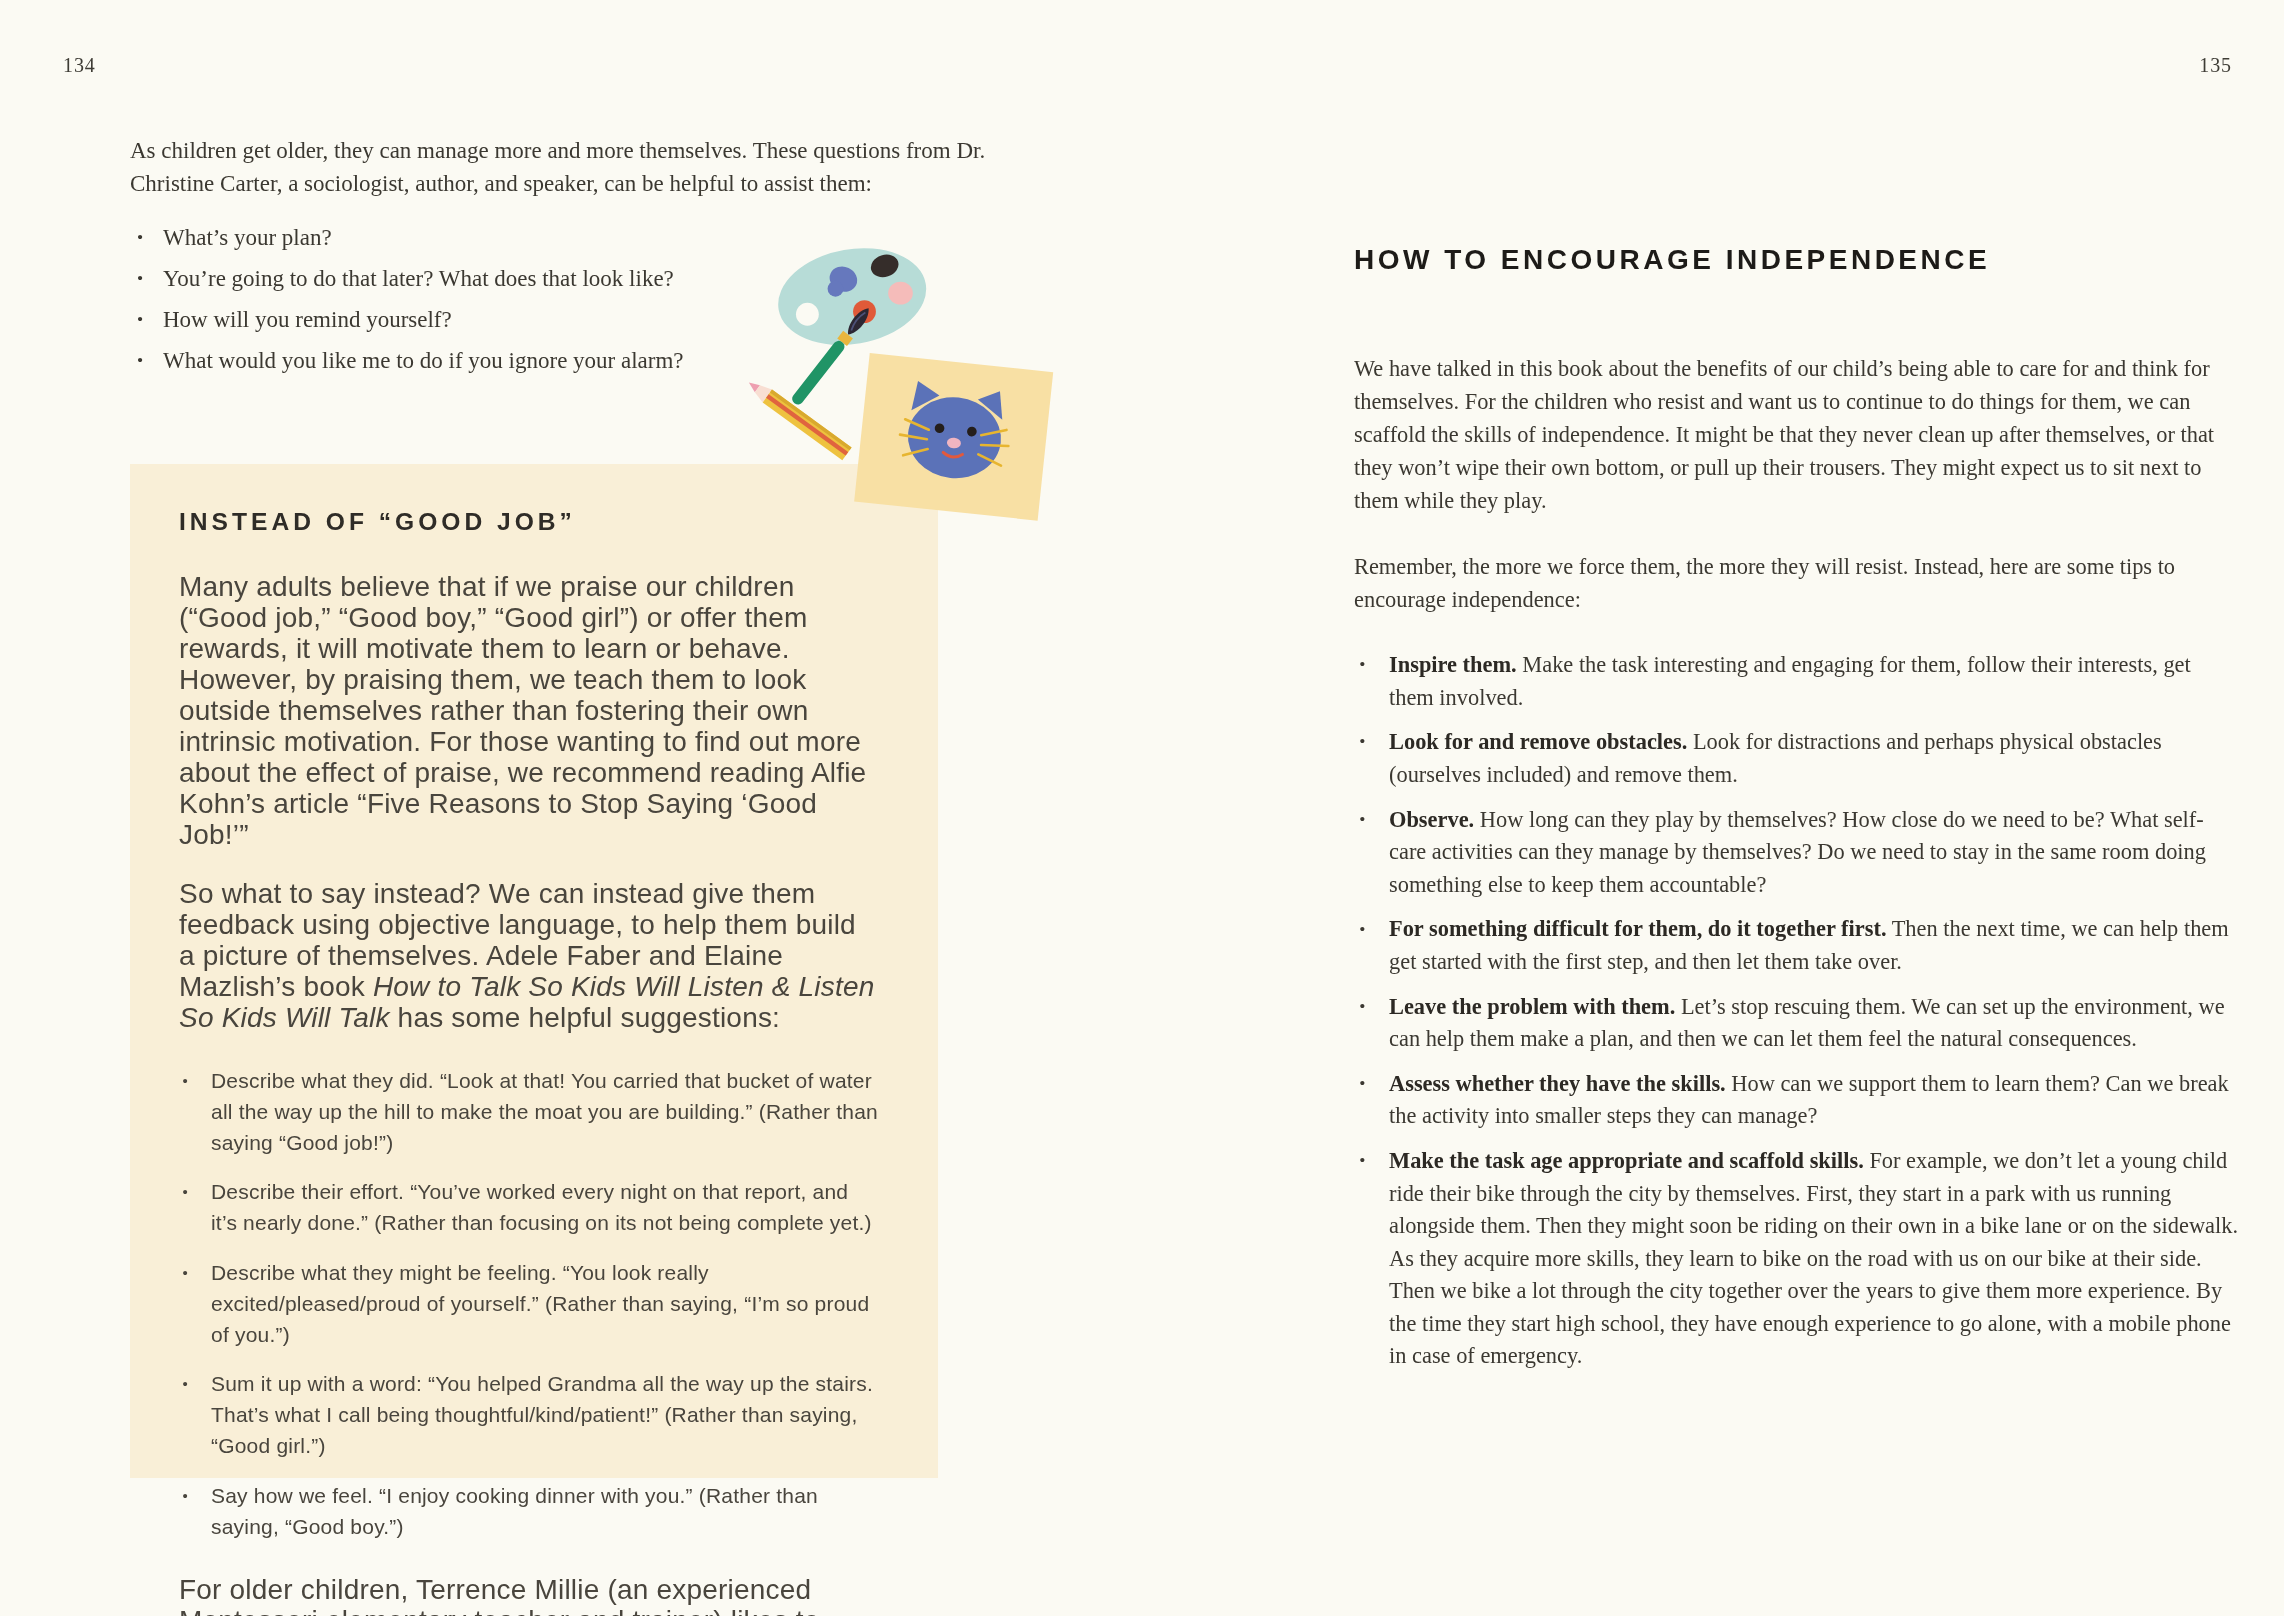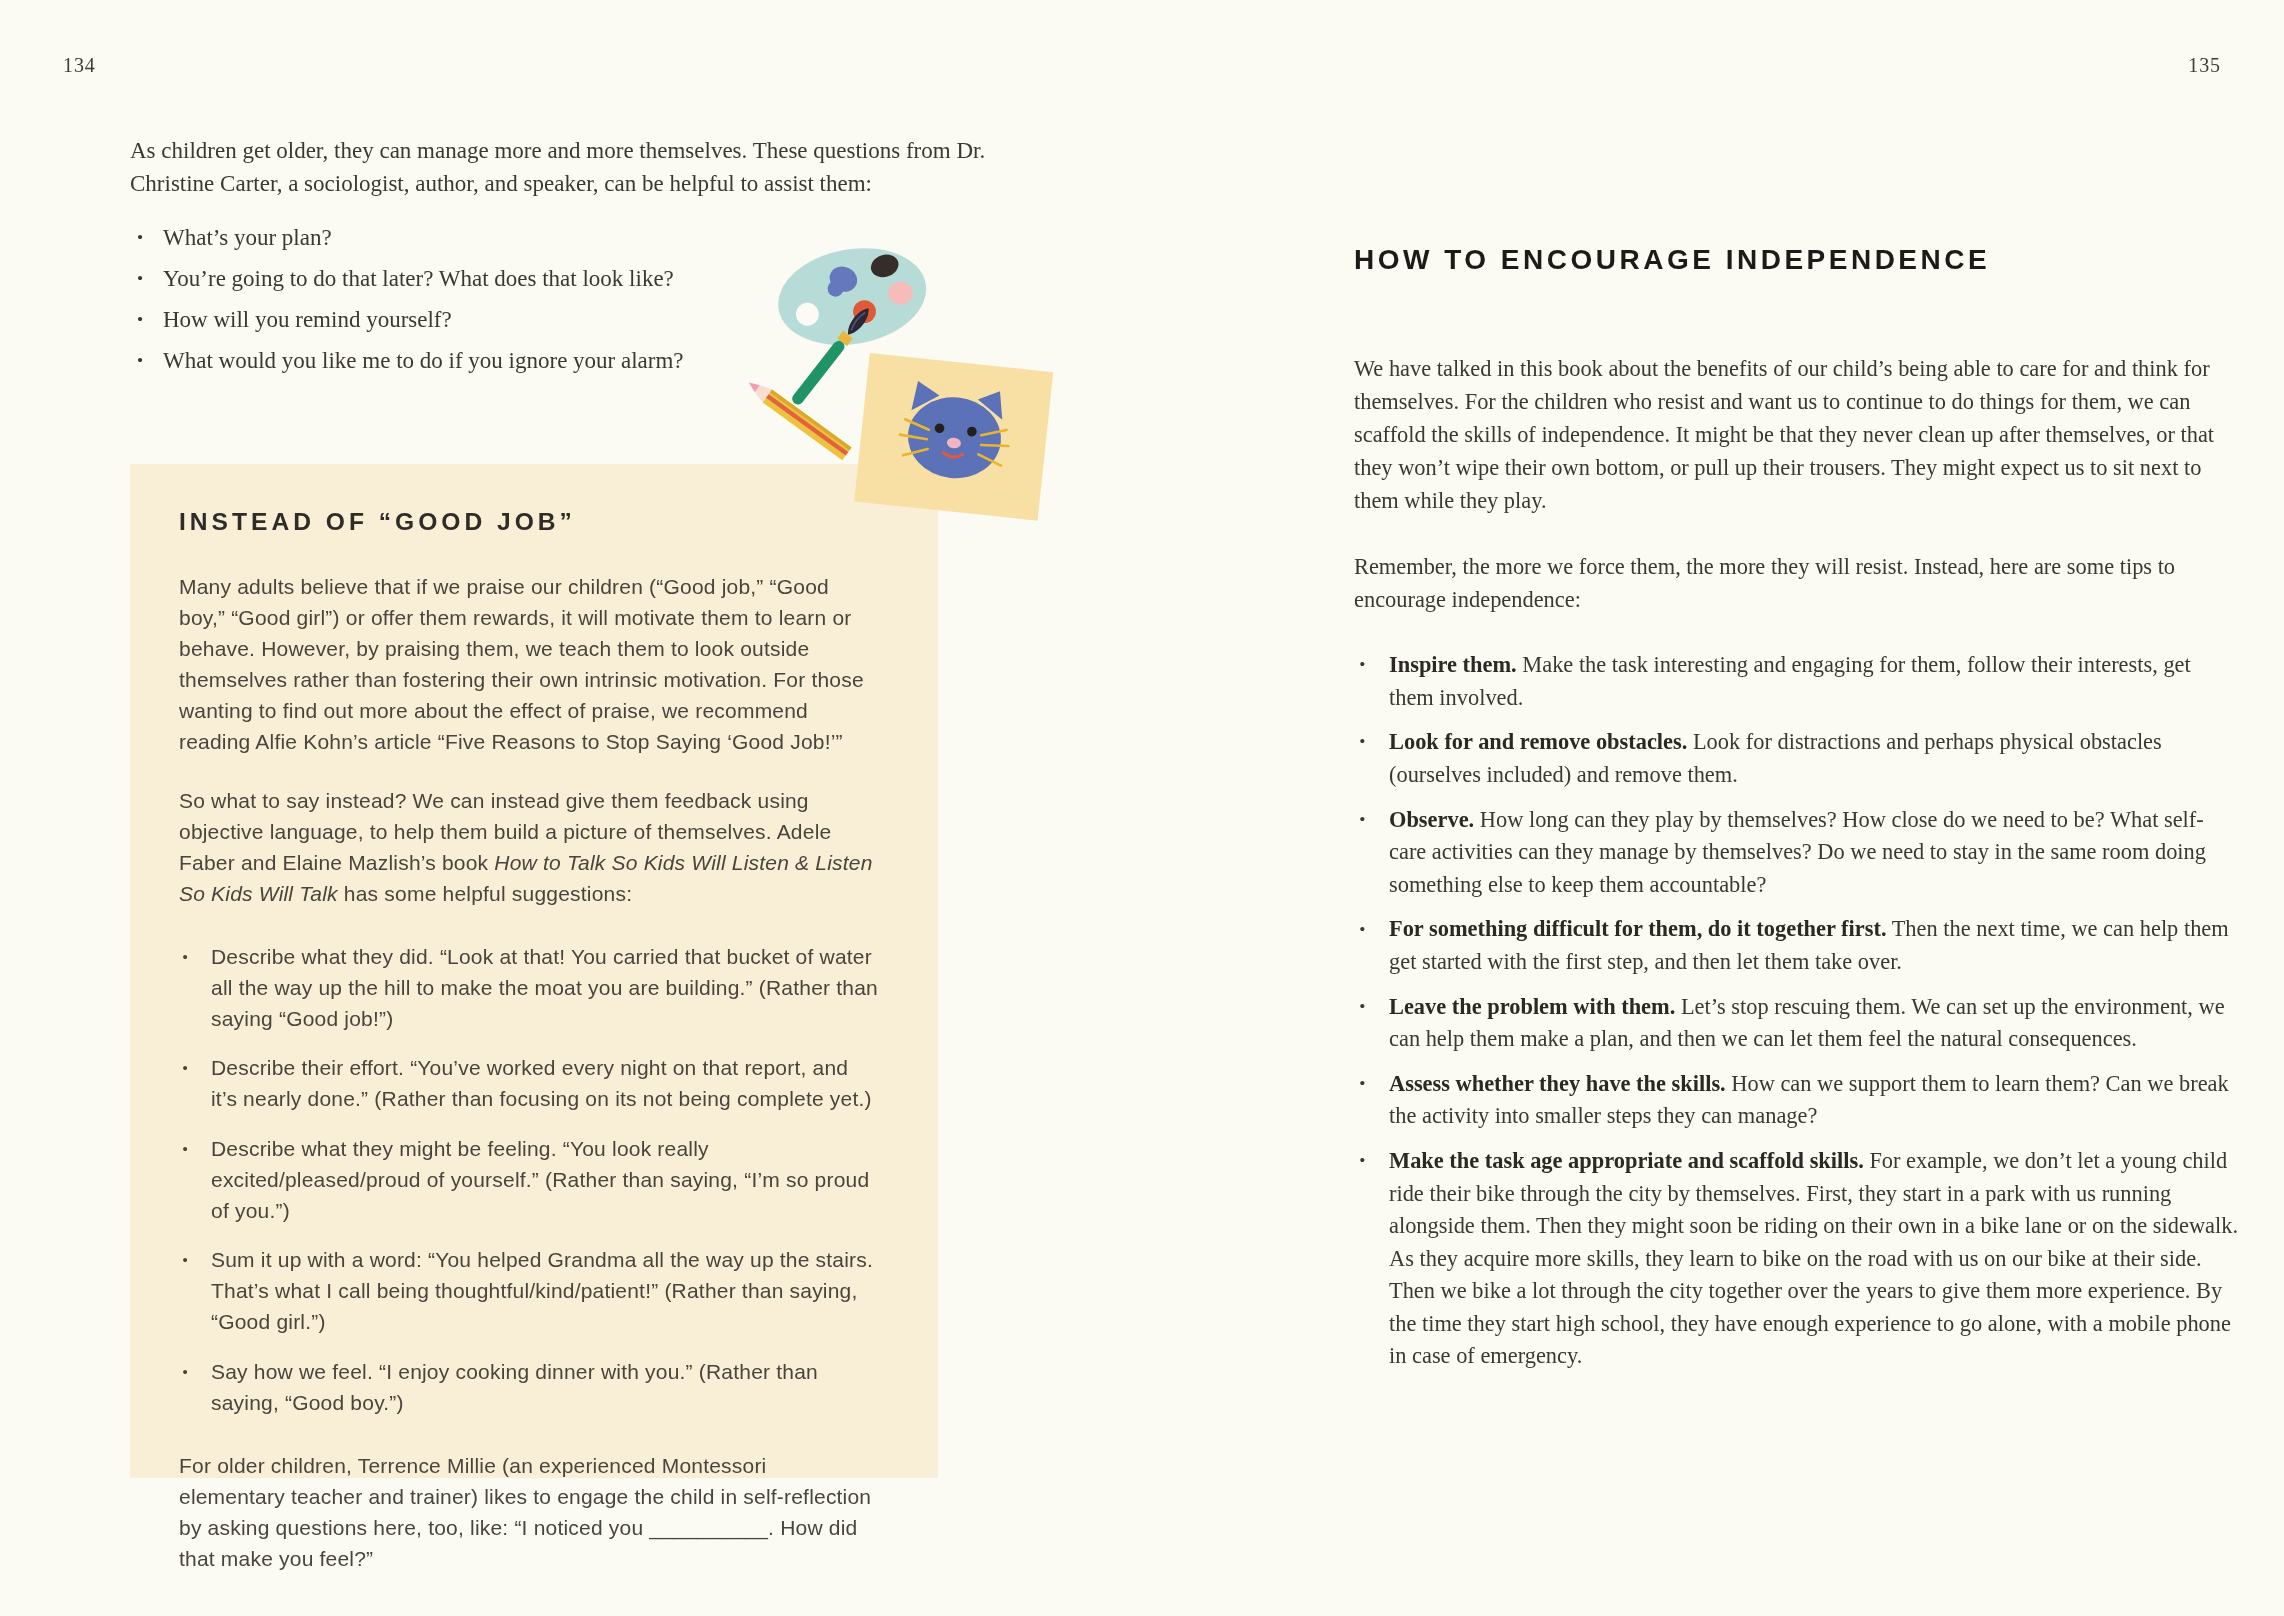--- a/index.html
+++ b/index.html
@@ -11,21 +11,21 @@
     overflow:hidden;
     font-family:"Liberation Serif", serif;
     color:#3b3831;
   }
   .pageno{
     position:absolute;top:54px;
     font-family:Liberation Serif, serif;
     font-size:20px;letter-spacing:0.9px;color:#3e3c35;
   }
   .pageno.left{left:63px;}
-  .pageno.right{right:63px;}
+  .pageno.right{right:52px;}
 
   
   .left-col{position:absolute;left:130px;top:134px;width:892px;}
   .intro{margin:0;font-size:23px;line-height:33px;}
   .questions{list-style:none;margin:24.6px 0 0 0;padding:0;}
   .questions li{
     position:relative;padding-left:33px;margin-bottom:15px;
     font-size:23px;line-height:26px;
   }
   .questions li::before{
@@ -38,21 +38,21 @@
     position:absolute;left:130px;top:464px;width:808px;height:1014px;
     background:#f9efd7;box-sizing:border-box;
     padding:44px 60px 0 49px;z-index:1;
     font-family:"Liberation Sans", sans-serif;color:#49453d;
   }
   .callout h2{
     margin:0 0 35px 0;
     font-size:24.6px;line-height:28px;font-weight:700;
     letter-spacing:4px;color:#2f2c27;
   }
-  .callout p{margin:0 0 28px 0;font-size:21px;line-height:31px;letter-spacing:0.2px;}
+  .callout p{margin:0 0 28px 0;font-size:28px;line-height:31px;letter-spacing:0.2px;}
   .callout p i{font-style:italic;}
   .callout ul{list-style:none;margin:32px 0 0 0;padding:0;}
   .callout li{
     position:relative;padding-left:32px;margin-bottom:18.4px;
     font-size:21px;line-height:31px;letter-spacing:0.2px;
   }
   .callout li::before{
     content:"•";position:absolute;left:3.5px;top:0;
     font-size:15px;color:#49453d;
   }

